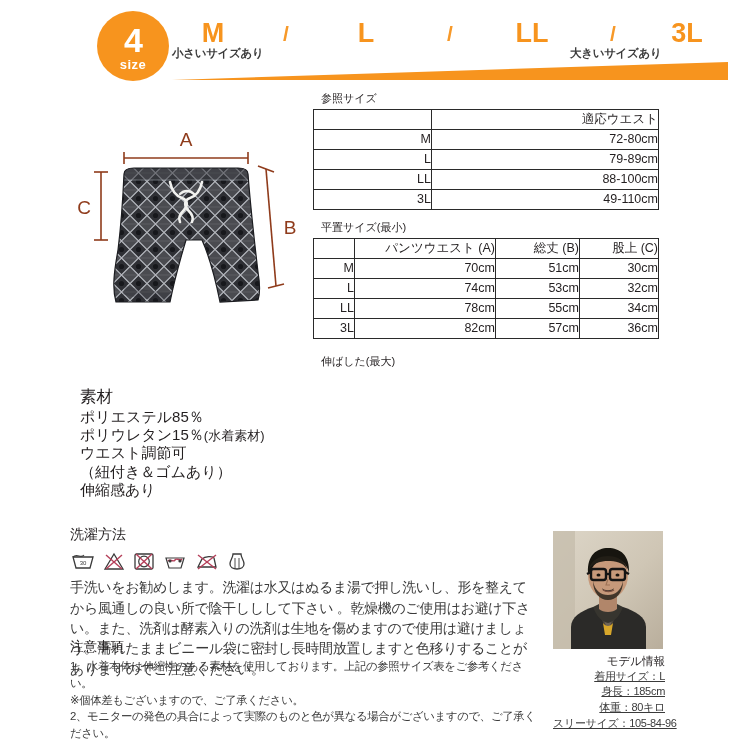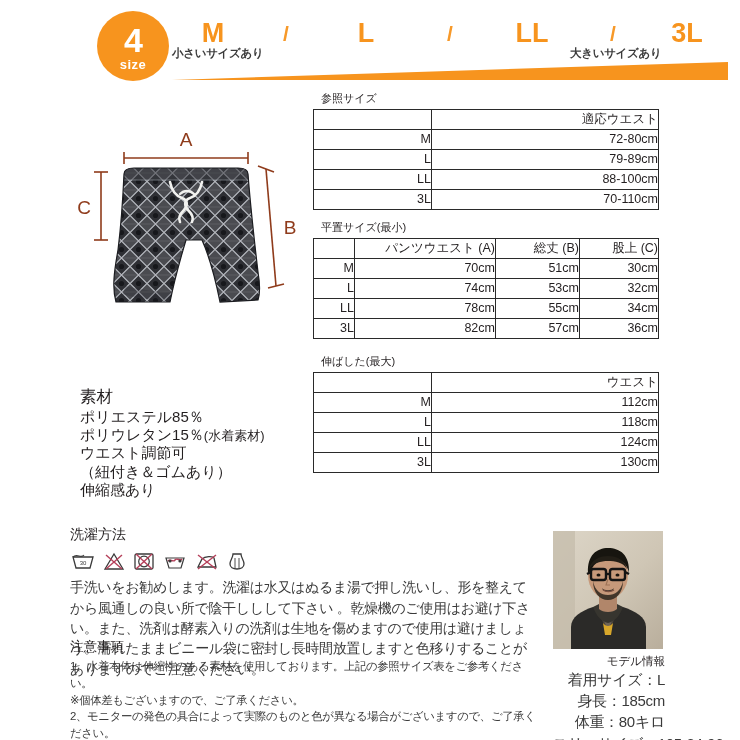--- a/index.html
+++ b/index.html
@@ -217,25 +217,26 @@
     position: relative;
     background: #cfc7b8;
   }
   .model-title {
     font-size: 11.5px;
     color: #231f20;
     margin-top: 6px;
     line-height: 1.2;
   }
   .model-line {
-    font-size: 15px;
+    font-size: 11px;
     color: #3a3a3a;
     line-height: 1.42;
     letter-spacing: -0.3px;
     white-space: nowrap;
+    text-decoration: underline;
   }
 </style>
 </head>
 <body>
 
 <div class="page">
 
   <div class="header">
 
     <div class="size-badge">
@@ -356,21 +357,21 @@
         <tr>
           <td>L</td>
           <td>79-89cm</td>
         </tr>
         <tr>
           <td>LL</td>
           <td>88-100cm</td>
         </tr>
         <tr>
           <td>3L</td>
-          <td>70-110cm</td>
+          <td>49-110cm</td>
         </tr>
       </tbody>
     </table>
   </div>
 
   <div class="tbl-section t2">
     <div class="tbl-title">平置サイズ(最小)</div>
     <table class="size-table">
       <colgroup>
           <col style="width:41px">
@@ -408,48 +409,20 @@
           <td>82cm</td>
           <td>57cm</td>
           <td>36cm</td>
         </tr>
       </tbody>
     </table>
   </div>
 
   <div class="tbl-section t3">
     <div class="tbl-title">伸ばした(最大)</div>
-    <table class="size-table">
-      <colgroup>
-          <col style="width:118px">
-          <col style="width:227px">
-        </colgroup>
-      <tbody>
-        <tr>
-          <th></th>
-          <th>ウエスト</th>
-        </tr>
-        <tr>
-          <td>M</td>
-          <td>112cm</td>
-        </tr>
-        <tr>
-          <td>L</td>
-          <td>118cm</td>
-        </tr>
-        <tr>
-          <td>LL</td>
-          <td>124cm</td>
-        </tr>
-        <tr>
-          <td>3L</td>
-          <td>130cm</td>
-        </tr>
-      </tbody>
-    </table>
   </div>
 
   <div class="wash-block">
     <div class="wash-head">洗濯方法</div>
 
     <div class="care-icons">
 
       <svg width="26" height="22" viewBox="0 0 26 22">
         <path d="M3,7 L23,7 L20,18 L6,18 Z" fill="none" stroke="#3a3a3a" stroke-width="1.3"></path>
         <path d="M3,7 C7,3 11,9 14,5" fill="none" stroke="#3a3a3a" stroke-width="1.1"></path>

